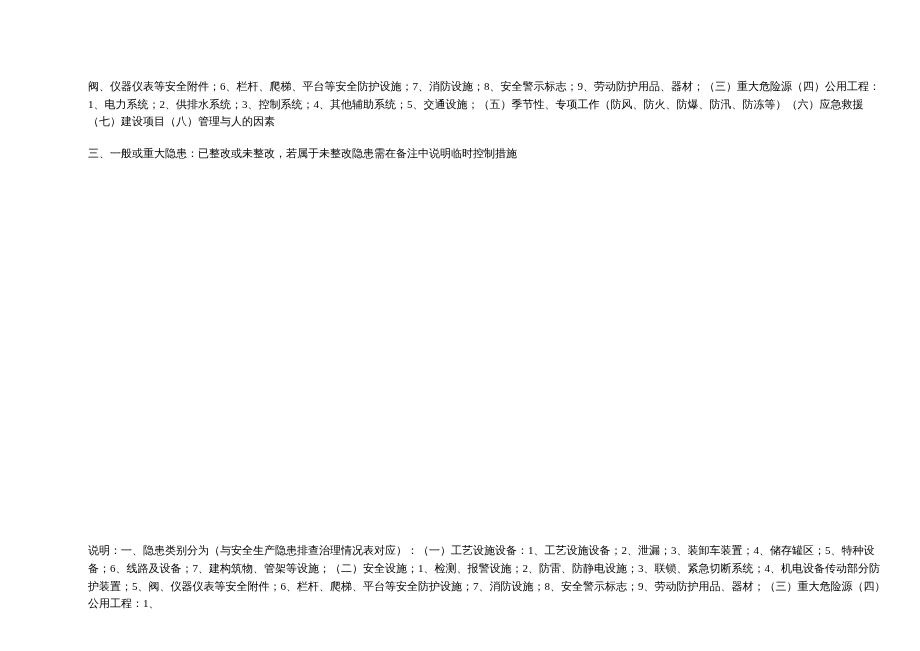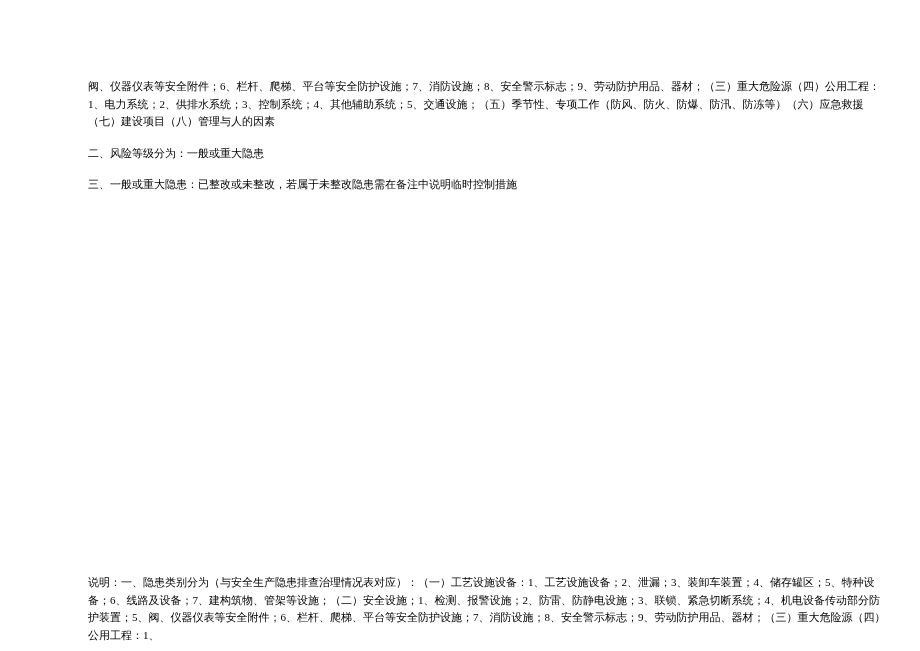--- a/index.html
+++ b/index.html
@@ -25,19 +25,18 @@
       margin-bottom: 380px;
     }
     .bottom-section {
     }
   </style>
 </head>
 <body>
 
 <div class="top-section">
   <div class="text-block">阀、仪器仪表等安全附件；6、栏杆、爬梯、平台等安全防护设施；7、消防设施；8、安全警示标志；9、劳动防护用品、器材；（三）重大危险源（四）公用工程：1、电力系统；2、供排水系统；3、控制系统；4、其他辅助系统；5、交通设施；（五）季节性、专项工作（防风、防火、防爆、防汛、防冻等）（六）应急救援（七）建设项目（八）管理与人的因素</div>
-  <div class="text-block">二、风险等级分为：一般或重大隐患</div>
   <div class="text-block">三、一般或重大隐患：已整改或未整改，若属于未整改隐患需在备注中说明临时控制措施</div>
 </div>
 
 <div class="bottom-section">
   <div class="text-block">说明：一、隐患类别分为（与安全生产隐患排查治理情况表对应）：（一）工艺设施设备：1、工艺设施设备；2、泄漏；3、装卸车装置；4、储存罐区；5、特种设备；6、线路及设备；7、建构筑物、管架等设施；（二）安全设施；1、检测、报警设施；2、防雷、防静电设施；3、联锁、紧急切断系统；4、机电设备传动部分防护装置；5、阀、仪器仪表等安全附件；6、栏杆、爬梯、平台等安全防护设施；7、消防设施；8、安全警示标志；9、劳动防护用品、器材；（三）重大危险源（四）公用工程：1、</div>
 </div>
 
 </body></html>

